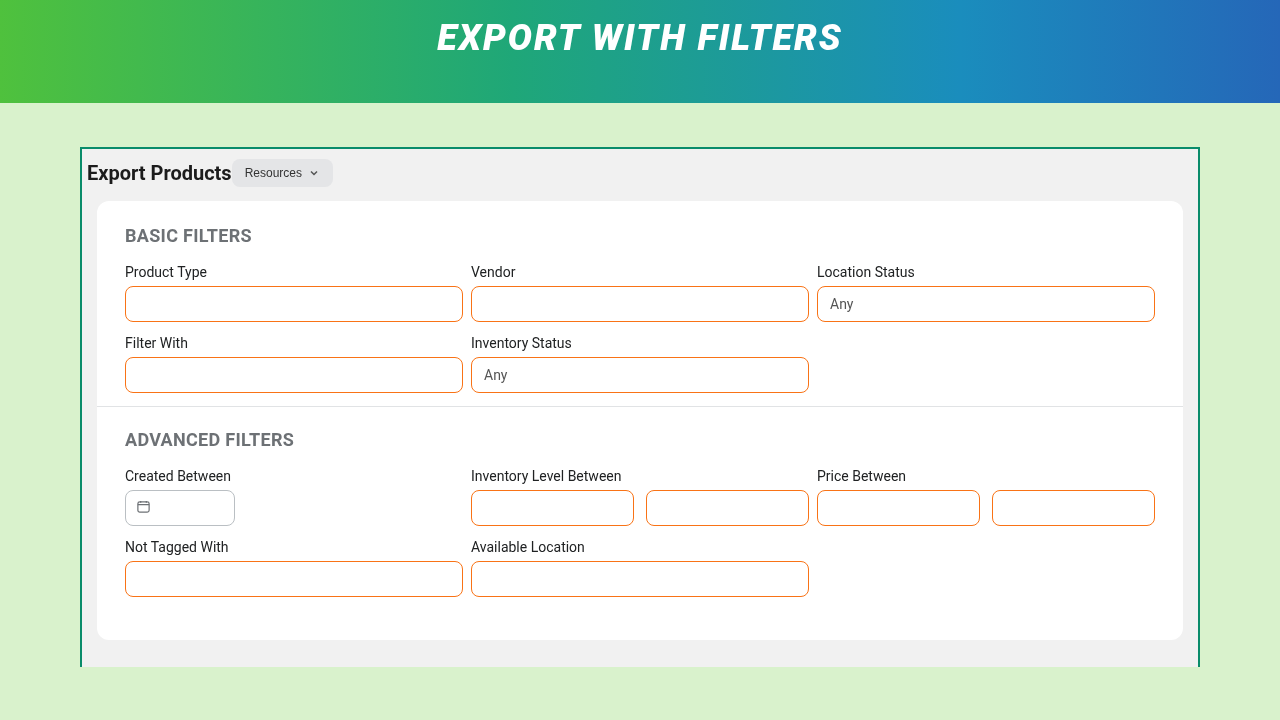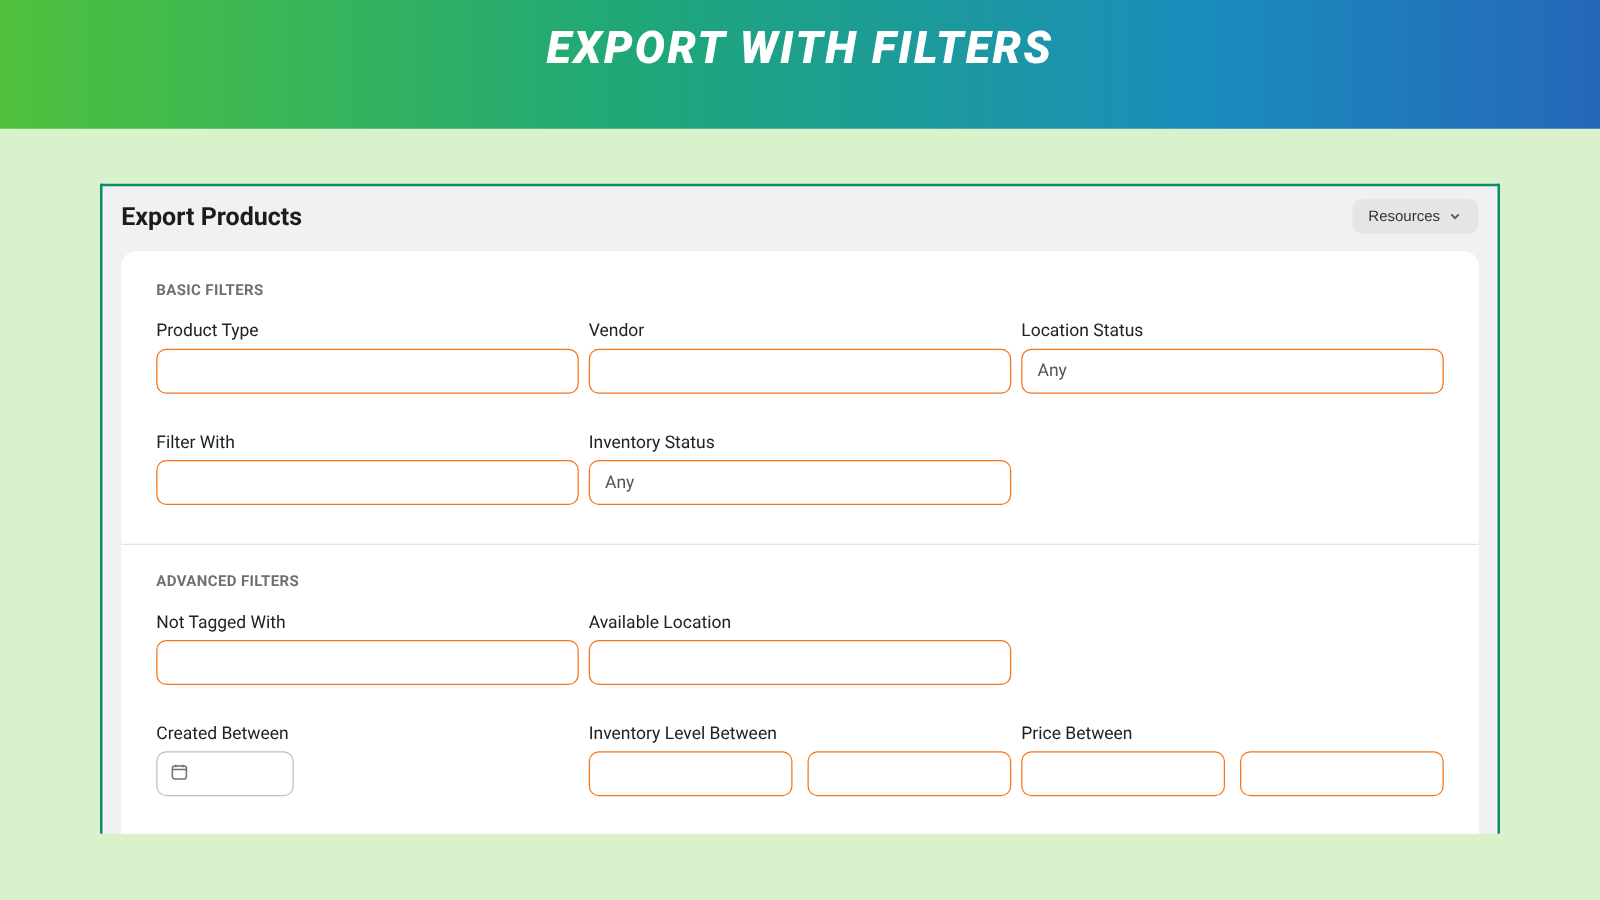--- a/index.html
+++ b/index.html
@@ -38,23 +38,23 @@
     .panel-outer {
       margin: 44px 80px 0;
       border: 2px solid #0a8c6a;
       border-bottom: none;
       background: #f1f1f1;
       height: 520px;
       overflow: hidden;
     }
     .panel-header {
       display: flex;
-      justify-content: space-between;
-      align-items: center;
-      padding: 10px 15px 14px 15px;
+      justify-content: flex-start;
+      align-items: center;
+      padding: 10px 15px 14px 5px;
     }
     .panel-title {
       font-size: 20px;
       font-weight: 700;
       color: #1c1c1c;
     }
     .resources-btn {
       display: flex;
       align-items: center;
       gap: 6px;
@@ -75,31 +75,31 @@
       justify-content: center;
     }
     .chevron svg { width: 12px; height: 12px; }
     .card {
       background: #fff;
       margin: 0 15px;
       border-radius: 12px;
       padding: 24px 28px 30px;
     }
     .section-label {
-      font-size: 12px;
+      font-size: 18px;
       font-weight: 700;
       color: #6d7175;
       letter-spacing: 0.3px;
       margin-bottom: 18px;
     }
     .field-row {
       display: grid;
       grid-template-columns: 1fr 1fr 1fr;
       gap: 8px;
-      margin-bottom: 31px;
+      margin-bottom: 13px;
     }
     .field {
       display: flex;
       flex-direction: column;
     }
     .field-label {
       font-size: 14px;
       color: #202223;
       margin-bottom: 6px;
     }
@@ -197,32 +197,20 @@
       </div>
       <div class="field"></div>
     </div>
 
     <hr class="divider">
 
     <div class="section-label">ADVANCED FILTERS</div>
 
     <div class="field-row">
       <div class="field">
-        <div class="field-label">Not Tagged With</div>
-        <input class="text-input" style="">
-      </div>
-      <div class="field">
-        <div class="field-label">Available Location</div>
-        <input class="text-input" style="">
-      </div>
-      <div class="field"></div>
-    </div>
-
-    <div class="field-row">
-      <div class="field">
         <div class="field-label">Created Between</div>
         <div class="date-wrap">
           <div class="date-input">
             <span>
               <svg viewBox="0 0 16 16" fill="none" stroke="#6d7175" stroke-width="1.3">
                   <rect x="2" y="3" width="12" height="11" rx="2"></rect>
                   <path d="M2 6h12M5 2v2M11 2v2"></path>
                 </svg>
             </span>
           </div>
@@ -236,14 +224,26 @@
         </div>
       </div>
       <div class="field">
         <div class="field-label">Price Between</div>
         <div class="pair-inputs">
           <input class="text-input" style="">
           <input class="text-input" style="">
         </div>
       </div>
     </div>
+
+    <div class="field-row">
+      <div class="field">
+        <div class="field-label">Not Tagged With</div>
+        <input class="text-input" style="">
+      </div>
+      <div class="field">
+        <div class="field-label">Available Location</div>
+        <input class="text-input" style="">
+      </div>
+      <div class="field"></div>
+    </div>
   </div>
 </div>
 
 </body></html>

